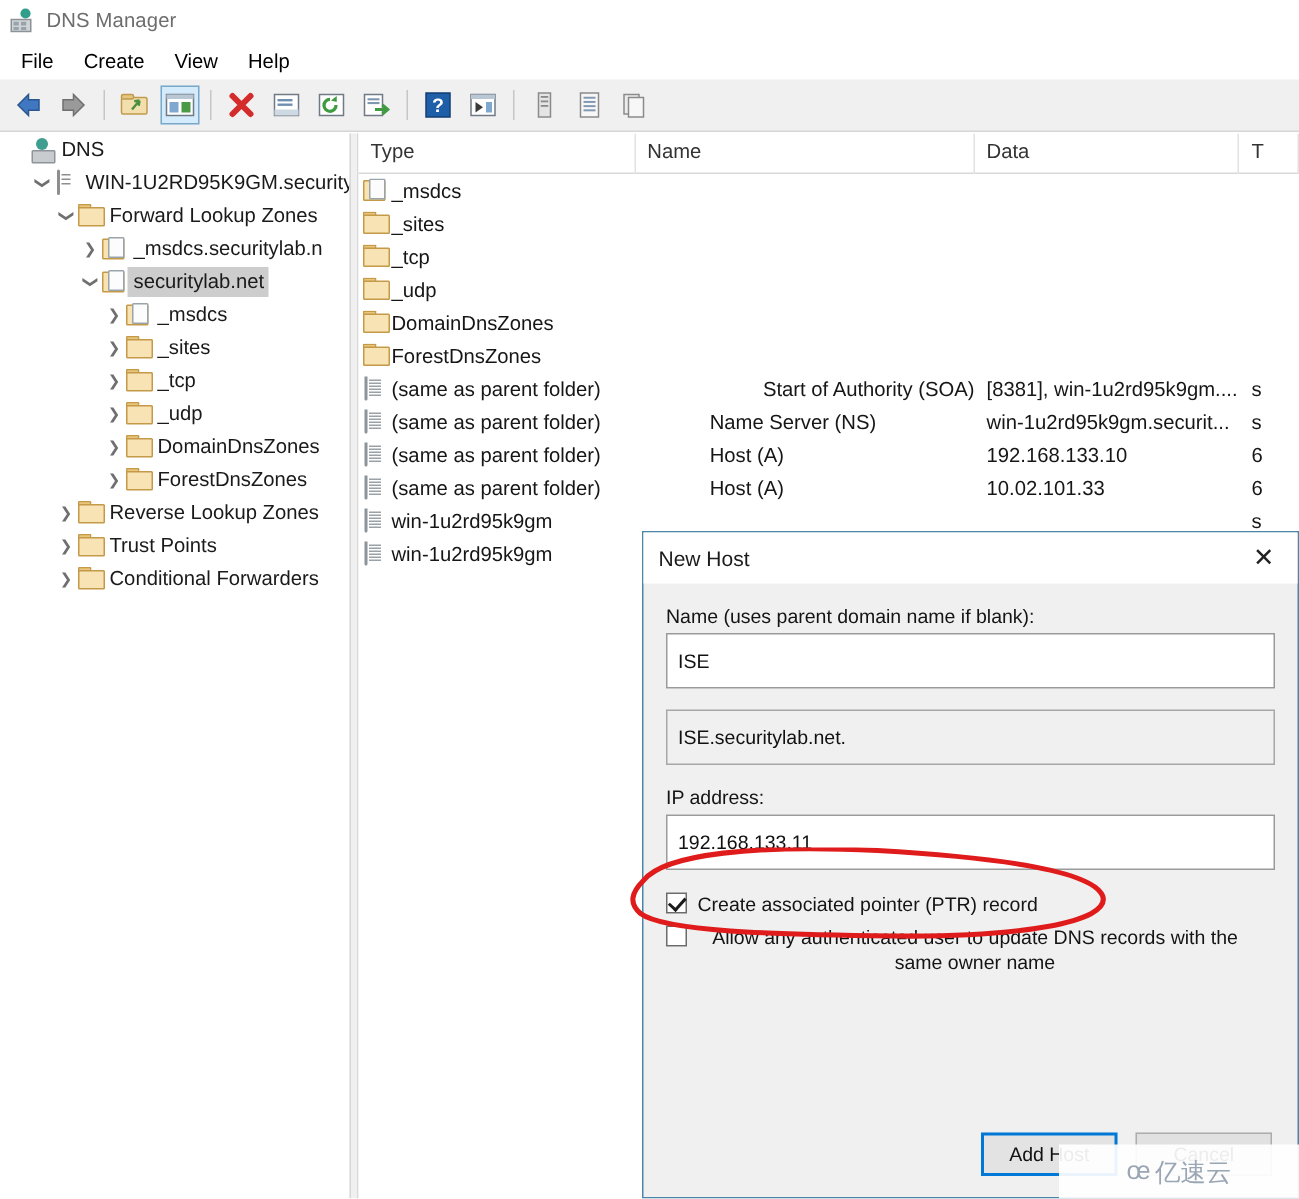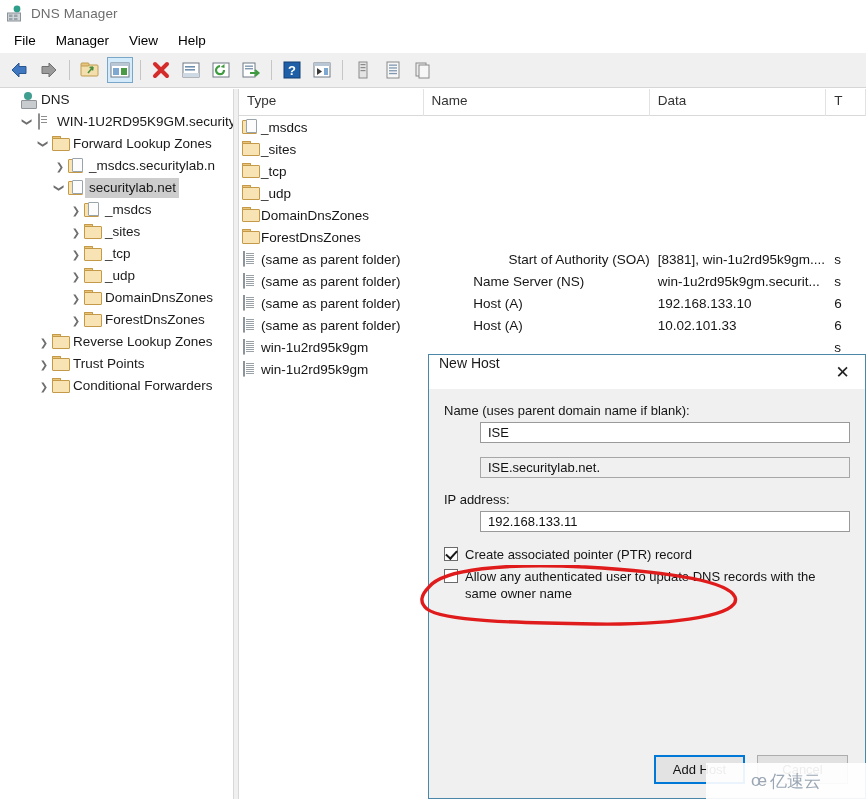--- a/index.html
+++ b/index.html
@@ -163,39 +163,39 @@
 
   
   .dialog {
     position: absolute; left: 428px; top: 354px; width: 438px; height: 445px;
     background: #f0f0f0;
     border: 1px solid #4a86a8;
     display: flex; flex-direction: column;
   }
   .dlg-title {
     height: 34px; background: #ffffff; flex: none;
-    display: flex; align-items: flex-start; justify-content: space-between;
+    display: flex; align-items: center; justify-content: space-between;
     padding-left: 10px;
     font-size: 14px; color: #1b1b1b;
   }
   .dlg-close {
     width: 45px; height: 33px; display: flex; align-items: center; justify-content: center;
     font-size: 17px; color: #222; font-family: "DejaVu Sans", sans-serif;
   }
   .dlg-body { flex: 1; padding: 14px 15px 0 15px; position: relative; }
   .dlg-label { font-size: 13px; color: #141414; margin-bottom: 4px; }
   .dlg-input {
-    height: 21px; background: #ffffff; border: 1px solid #9a9a9a;
+    height: 37px; background: #ffffff; border: 1px solid #9a9a9a;
     display: flex; align-items: center; padding-left: 7px;
-    font-size: 13px; color: #111; margin-bottom: 14px; margin-left: 36px;
+    font-size: 13px; color: #111; margin-bottom: 14px;
   }
   .dlg-input.readonly { background: #f0f0f0; border: 1px solid #a7a7a7; }
   .dlg-check {
     display: flex; align-items: flex-start; gap: 7px; margin-bottom: 5px;
-    font-size: 13px; color: #141414; line-height: 17px;
+    font-size: 13px; color: #141414; line-height: 17px; text-align: center;
   }
   .cbox {
     width: 14px; height: 14px; background: #fff; border: 1px solid #6b6b6b;
     flex: none; position: relative; margin-top: 1px;
   }
   .cbox.checked::after {
     content: ""; position: absolute; left: 3px; top: 0px;
     width: 5px; height: 9px; border: solid #1a1a1a;
     border-width: 0 2px 2px 0; transform: rotate(42deg);
   }
@@ -236,21 +236,21 @@
         <rect x="8" y="9.5" width="3.5" height="2.5" fill="#9aa3aa"></rect>
         <rect x="3" y="13" width="3.5" height="2" fill="#9aa3aa"></rect>
         <rect x="8" y="13" width="3.5" height="2" fill="#9aa3aa"></rect>
       </svg>
     </span>
     <span class="tb-title">DNS Manager</span>
   </div>
 
   <div class="menubar">
     <div class="mi">File</div>
-    <div class="mi">Manager</div>
+    <div class="mi">Create</div>
     <div class="mi">View</div>
     <div class="mi">Help</div>
   </div>
 
   <div class="toolbar">
     <div class="tbtn">
       <svg width="20" height="18" viewBox="0 0 20 18">
         <path d="M10 2 L3 9 L10 16 L10 12.5 L17 12.5 L17 5.5 L10 5.5 Z" fill="#3f77c0" stroke="#2a5690" stroke-width="1"></path>
       </svg>
     </div>

